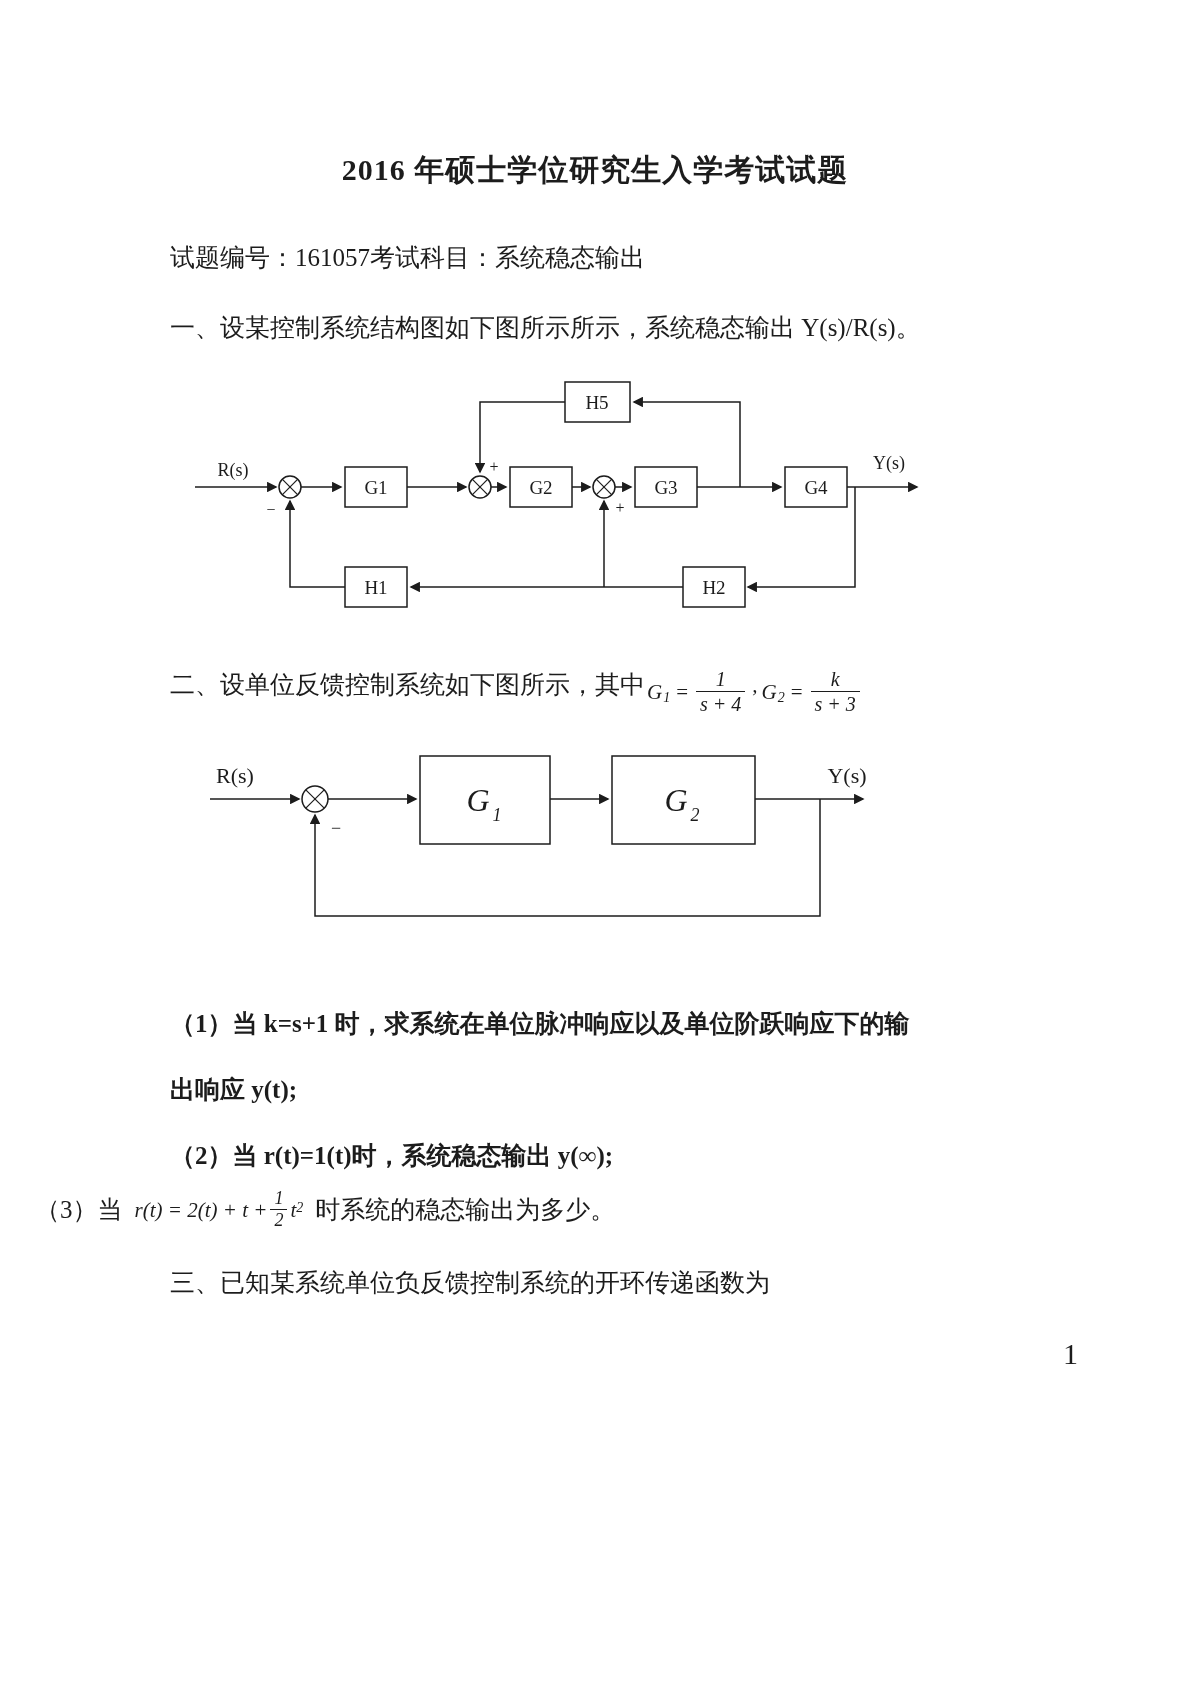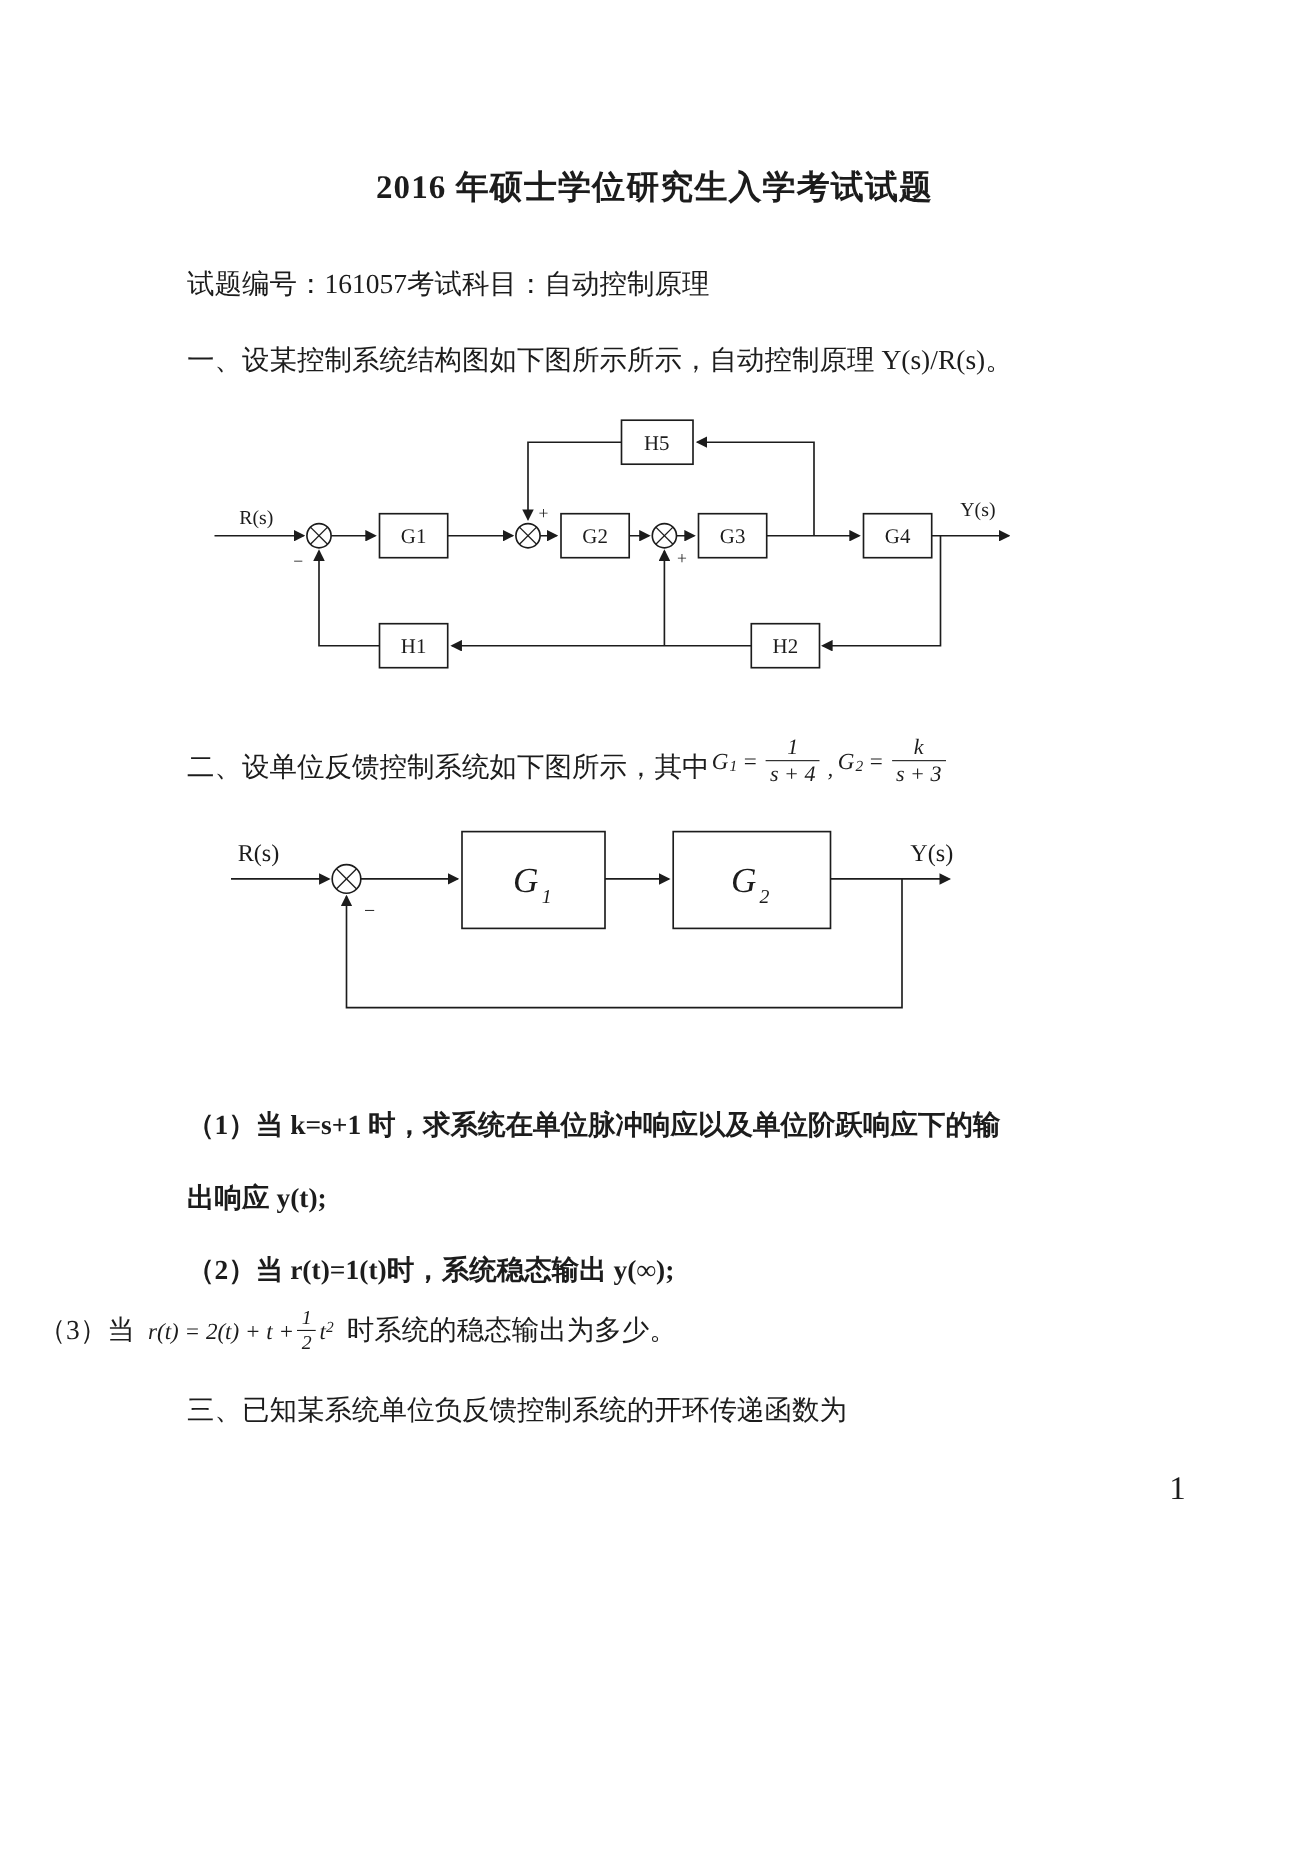--- a/index.html
+++ b/index.html
@@ -31,21 +31,21 @@
   .diagram text {
     fill:#1c1c1c; stroke:none;
     font-family:"Liberation Serif","DejaVu Serif",serif;
     font-size:19px; text-anchor:middle;
   }
   .diagram text.lbl { font-size:18px; }
   .diagram text.lbl2 { font-size:22px; }
   .diagram text.sign { font-size:16px; }
   .diagram text.gbig { font-size:32px; font-style:italic; }
   .diagram text.gsub { font-size:18px; font-style:italic; }
-  .q2-intro { display:flex; align-items:flex-end; flex-wrap:nowrap; margin-top:40px; }
+  .q2-intro { display:flex; align-items:flex-start; flex-wrap:nowrap; margin-top:40px; }
   .math { font-style:italic; font-size:21px; display:inline-flex; align-items:center; margin:0 2px; }
   .math .mi { font-style:italic; }
   .math .mop { margin:0 5px; font-style:normal; }
   .msub { font-size:14px; align-self:flex-end; margin:0 1px 0 1px; }
   .msup { font-size:14px; align-self:flex-start; margin-top:2px; }
   .frac { display:inline-flex; flex-direction:column; align-items:center; font-size:20px; line-height:24px; margin:0 3px; vertical-align:middle; }
   .frac .den { border-top:1.5px solid #1c1c1c; padding:0 4px; }
   .frac .num { padding:0 4px; }
   .frac.small { font-size:18px; line-height:21px; }
   .item { margin-top:30px;font-weight:bold; }
@@ -60,24 +60,24 @@
 </style>
 </head>
 <body>
 
 <div class="sheet">
 
   <h1 class="title">2016 年硕士学位研究生入学考试试题</h1>
 
   <div class="meta-row">
     <span>试题编号：161057</span>
-    <span>考试科目：自动控制原理</span>
+    <span>考试科目：系统稳态输出</span>
   </div>
 
-  <p class="q-line">一、设某控制系统结构图如下图所示所示，自动控制原理 Y(s)/R(s)。</p>
+  <p class="q-line">一、设某控制系统结构图如下图所示所示，系统稳态输出 Y(s)/R(s)。</p>
 
   <svg class="diagram" width="770" height="255" viewBox="0 0 770 255">
     <defs>
       <marker id="arr" viewBox="0 0 10 10" refX="8.5" refY="5" markerWidth="7" markerHeight="7" orient="auto">
         <path d="M0,0 L10,5 L0,10 z" fill="#1c1c1c"></path>
       </marker>
     </defs>
 
     <g>
       <line x1="20" y1="115" x2="101" y2="115" marker-end="url(#arr)"></line>

